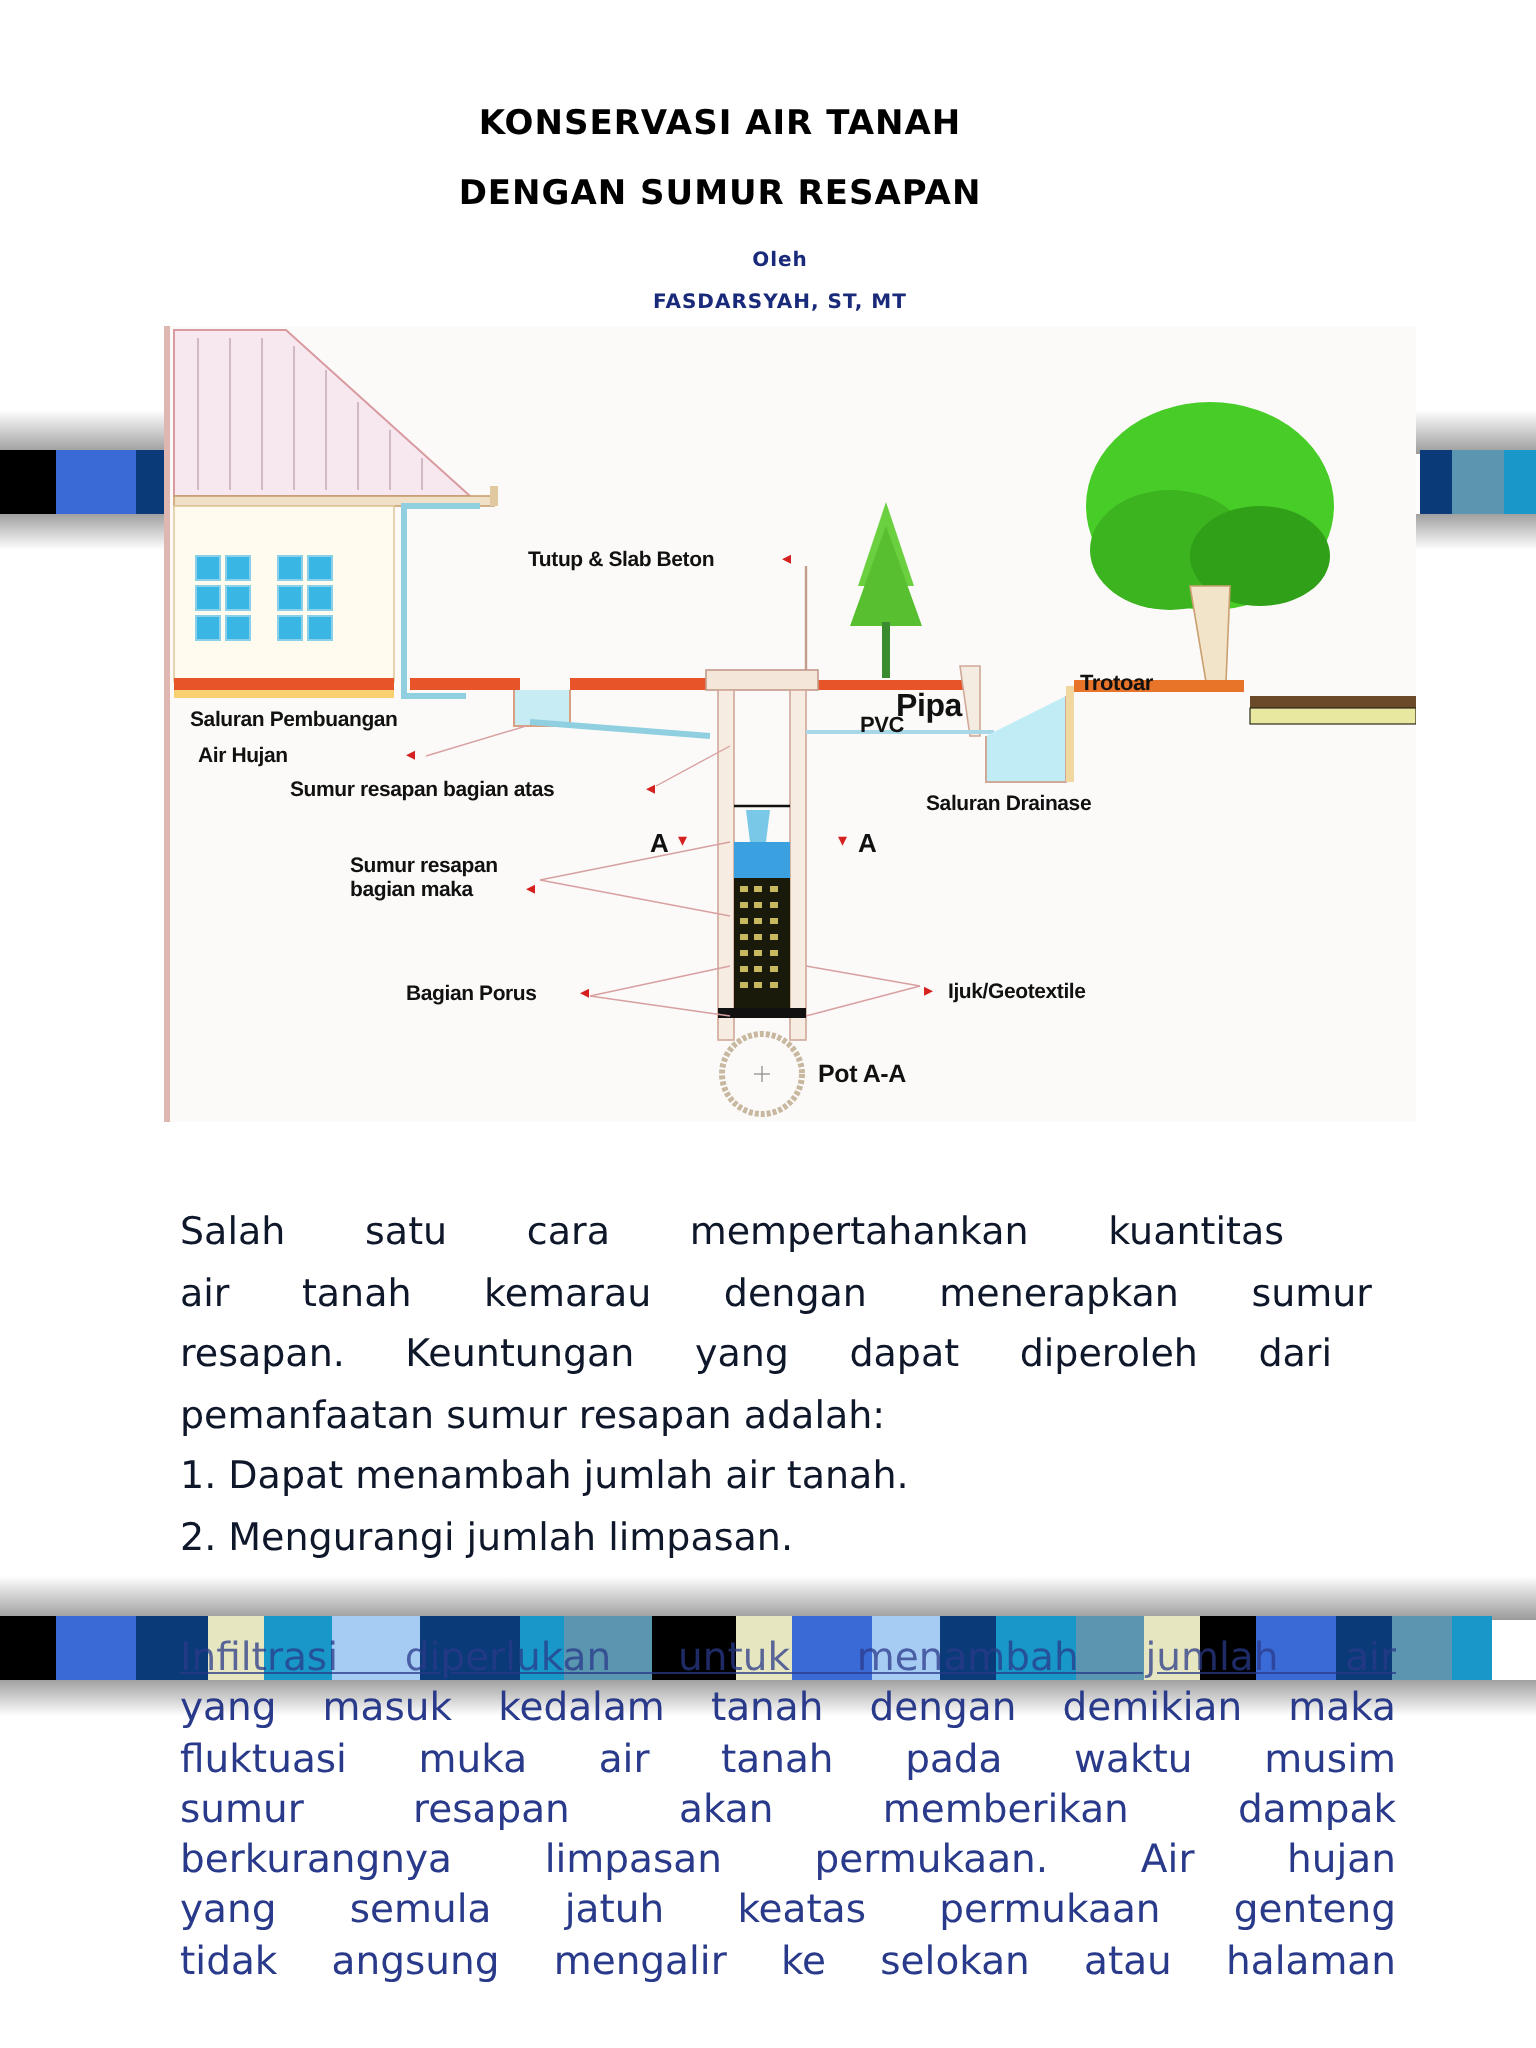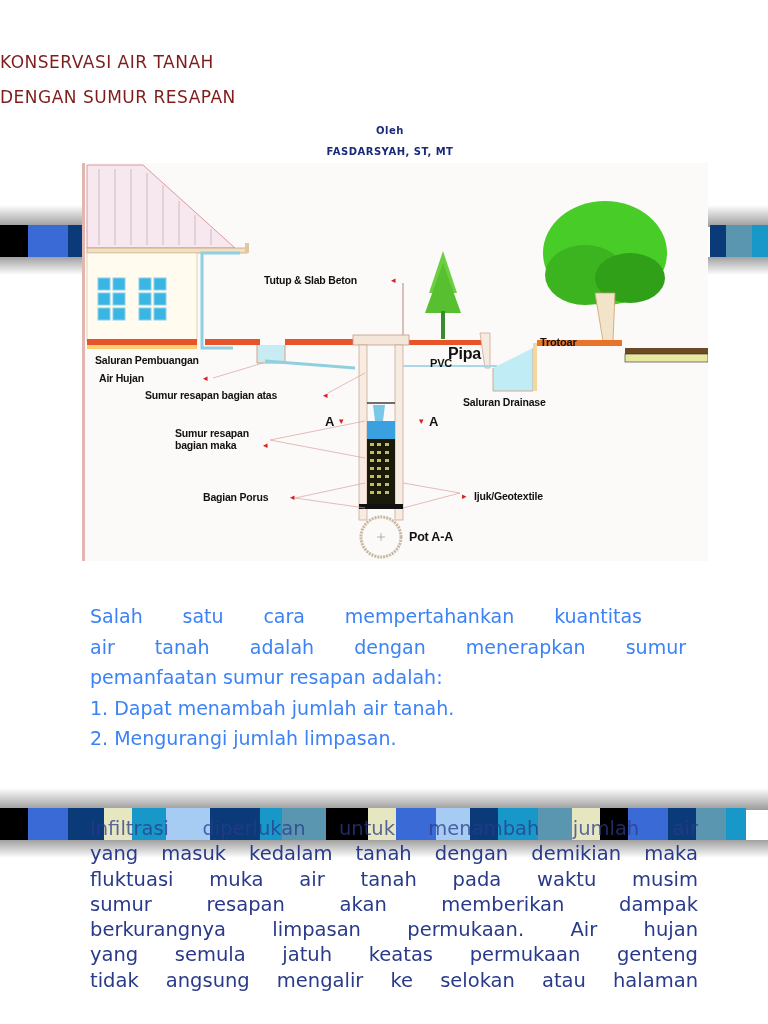--- a/index.html
+++ b/index.html
@@ -2,26 +2,26 @@
 <html><head>
   <meta charset="utf-8">
   <style>
     html, body { margin:0; padding:0; }
     body { width:768px; height:1024px; background:#ffffff; position:relative; overflow:hidden; font-family:"DejaVu Sans", sans-serif; }
     .ribbon { position:absolute; left:0; width:768px; height:70px; overflow:hidden; }
     .ribbon .shade-top { position:absolute; left:0; right:0; top:0; height:22px; background:linear-gradient(#ffffff,#9a9a9a); }
     .ribbon .shade-bot { position:absolute; left:0; right:0; bottom:0; height:18px; background:linear-gradient(#a0a0a0,#ffffff); }
     .ribbon .seg-row { position:absolute; left:0; right:0; top:20px; height:34px; display:flex; }
     .ribbon .seg { height:100%; flex:none; }
-    .title { position:absolute; left:0; width:720px; color:#7f1d1d; font-family:"DejaVu Sans", sans-serif; font-weight:normal; font-size:17px; letter-spacing:0.5px; }
+    .title { position:absolute; left:0; width:720px; text-align:center; color:#000000; font-family:"DejaVu Sans", sans-serif; font-weight:bold; font-size:17px; letter-spacing:0.5px; }
     .byline { position:absolute; left:0; width:780px; text-align:center; color:#1a2a7a; font-family:"DejaVu Sans", sans-serif; font-weight:bold; font-size:10px; letter-spacing:0.5px; }
     .diagram { position:absolute; left:82px; top:163px; width:623px; height:398px; background:#fbfaf8; border-left:3px solid #e0b7b0; }
     .lbl { position:absolute; font-family:"Liberation Sans", sans-serif; font-weight:bold; font-size:10.5px; color:#111; white-space:nowrap; letter-spacing:-0.2px; }
     .arrow { position:absolute; color:#d62020; font-size:9px; }
-    .body-text { position:absolute; left:90px; width:600px; color:#3b82f6; font-family:"DejaVu Sans", sans-serif; font-size:19px; line-height:30.5px; }
+    .body-text { position:absolute; left:90px; width:600px; color:#0f172a; font-family:"DejaVu Sans", sans-serif; font-size:19px; line-height:30.5px; }
     .body-text p { margin:0; text-align:justify; text-align-last:justify; white-space:nowrap; }
     .body-text p.last { text-align-last:left; }
     .body2 { position:absolute; left:90px; width:608px; color:#2a3a8a; font-family:"DejaVu Sans", sans-serif; font-size:19.5px; line-height:25.3px; }
     .body2 p { margin:0; white-space:nowrap; text-align:justify; text-align-last:justify; }
   </style>
 </head>
 <body>
 
 <div class="ribbon" style="top:205px;">
   <div class="shade-top"></div>
@@ -176,21 +176,22 @@
   <span class="lbl" style="left:345px;top:194px;font-size:11px;">PVC</span>
   <span class="lbl" style="left:455px;top:173px;font-size:11px;">Trotoar</span>
   <span class="lbl" style="left:378px;top:233px;">Saluran Drainase</span>
   <span class="arrow" style="left:377px;top:328px;">▸</span>
   <span class="lbl" style="left:389px;top:327px;">Ijuk/Geotextile</span>
   <span class="lbl" style="left:324px;top:367px;font-size:12.5px;">Pot A-A</span>
 </div>
 
 <div class="body-text" style="top:601px;width:596px;">
   <p style="width:552px;">Salah  satu  cara mempertahankan   kuantitas</p>
-  <p>air  tanah  adalah  dengan  menerapkan  sumur</p>
+  <p>air  tanah  kemarau  dengan  menerapkan  sumur</p>
+  <p style="width:576px;">resapan. Keuntungan yang dapat diperoleh dari</p>
   <p class="last">pemanfaatan sumur resapan adalah:</p>
   <p class="last"> 1. Dapat menambah jumlah air tanah.</p>
   <p class="last">2. Mengurangi jumlah limpasan.</p>
 </div>
 
 <div class="ribbon" style="top:788px;">
   <div class="shade-top"></div>
   <div class="seg-row">
     <div class="seg" style="width:28px;background:#000;"></div>
     <div class="seg" style="width:40px;background:#3a6ad6;"></div>
@@ -212,20 +213,20 @@
     <div class="seg" style="width:28px;background:#000;"></div>
     <div class="seg" style="width:40px;background:#3a6ad6;"></div>
     <div class="seg" style="width:28px;background:#0a3a78;"></div>
     <div class="seg" style="width:30px;background:#5a96b0;"></div>
     <div class="seg" style="width:20px;background:#1898c8;"></div>
   </div>
   <div class="shade-bot"></div>
 </div>
 
 <div class="body2" style="top:816px;">
-  <p style="opacity:0.75;">Infiltrasi diperlukan untuk menambah jumlah air</p>
+  <p style="opacity:0.75;text-decoration:underline;">Infiltrasi diperlukan untuk menambah jumlah air</p>
   <p>yang masuk kedalam tanah dengan demikian maka</p>
   <p>fluktuasi  muka  air  tanah  pada  waktu  musim</p>
   <p>sumur   resapan   akan   memberikan   dampak</p>
   <p>berkurangnya  limpasan  permukaan.  Air  hujan</p>
   <p>yang  semula  jatuh  keatas permukaan genteng</p>
   <p>tidak angsung mengalir ke selokan atau halaman</p>
 </div>
 
 </body></html>

